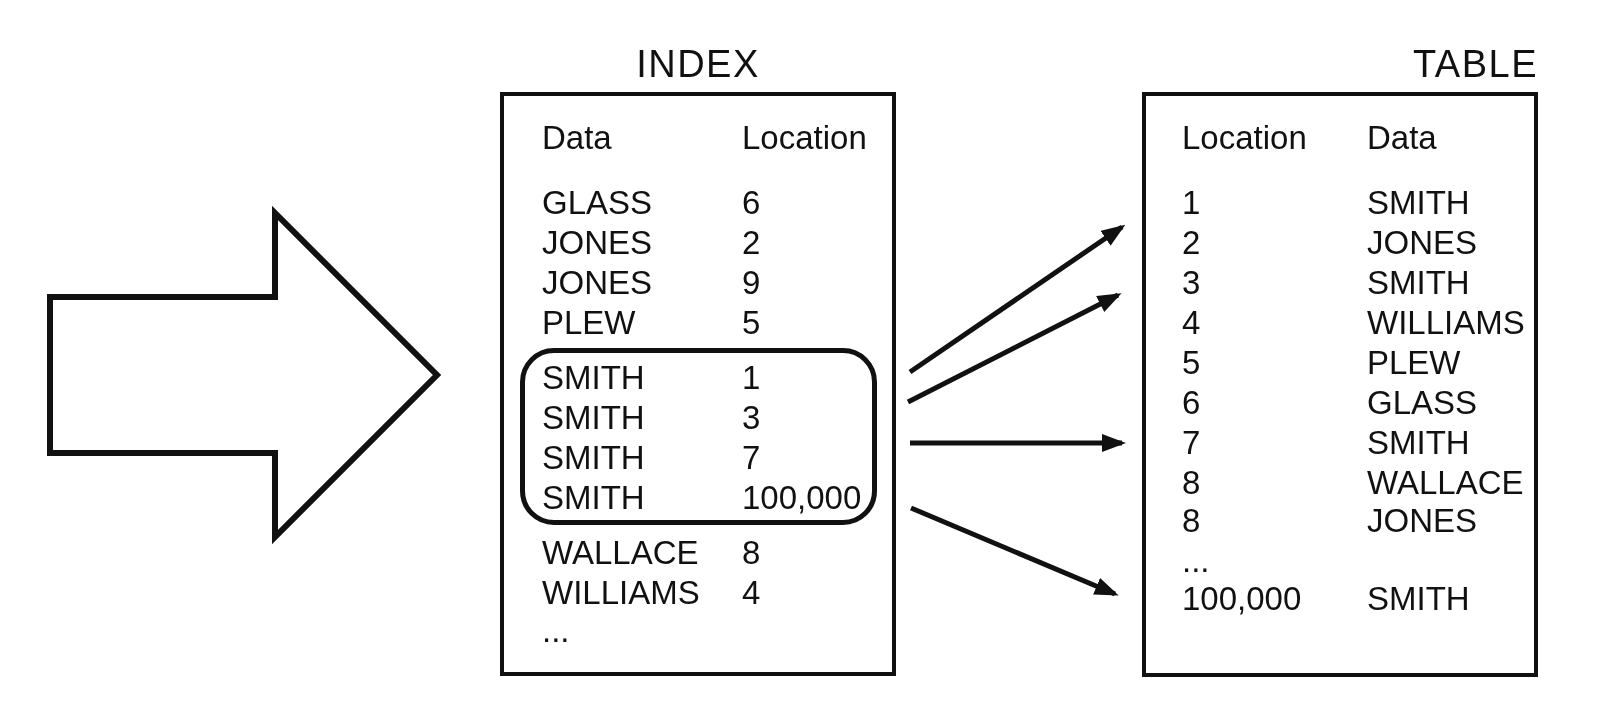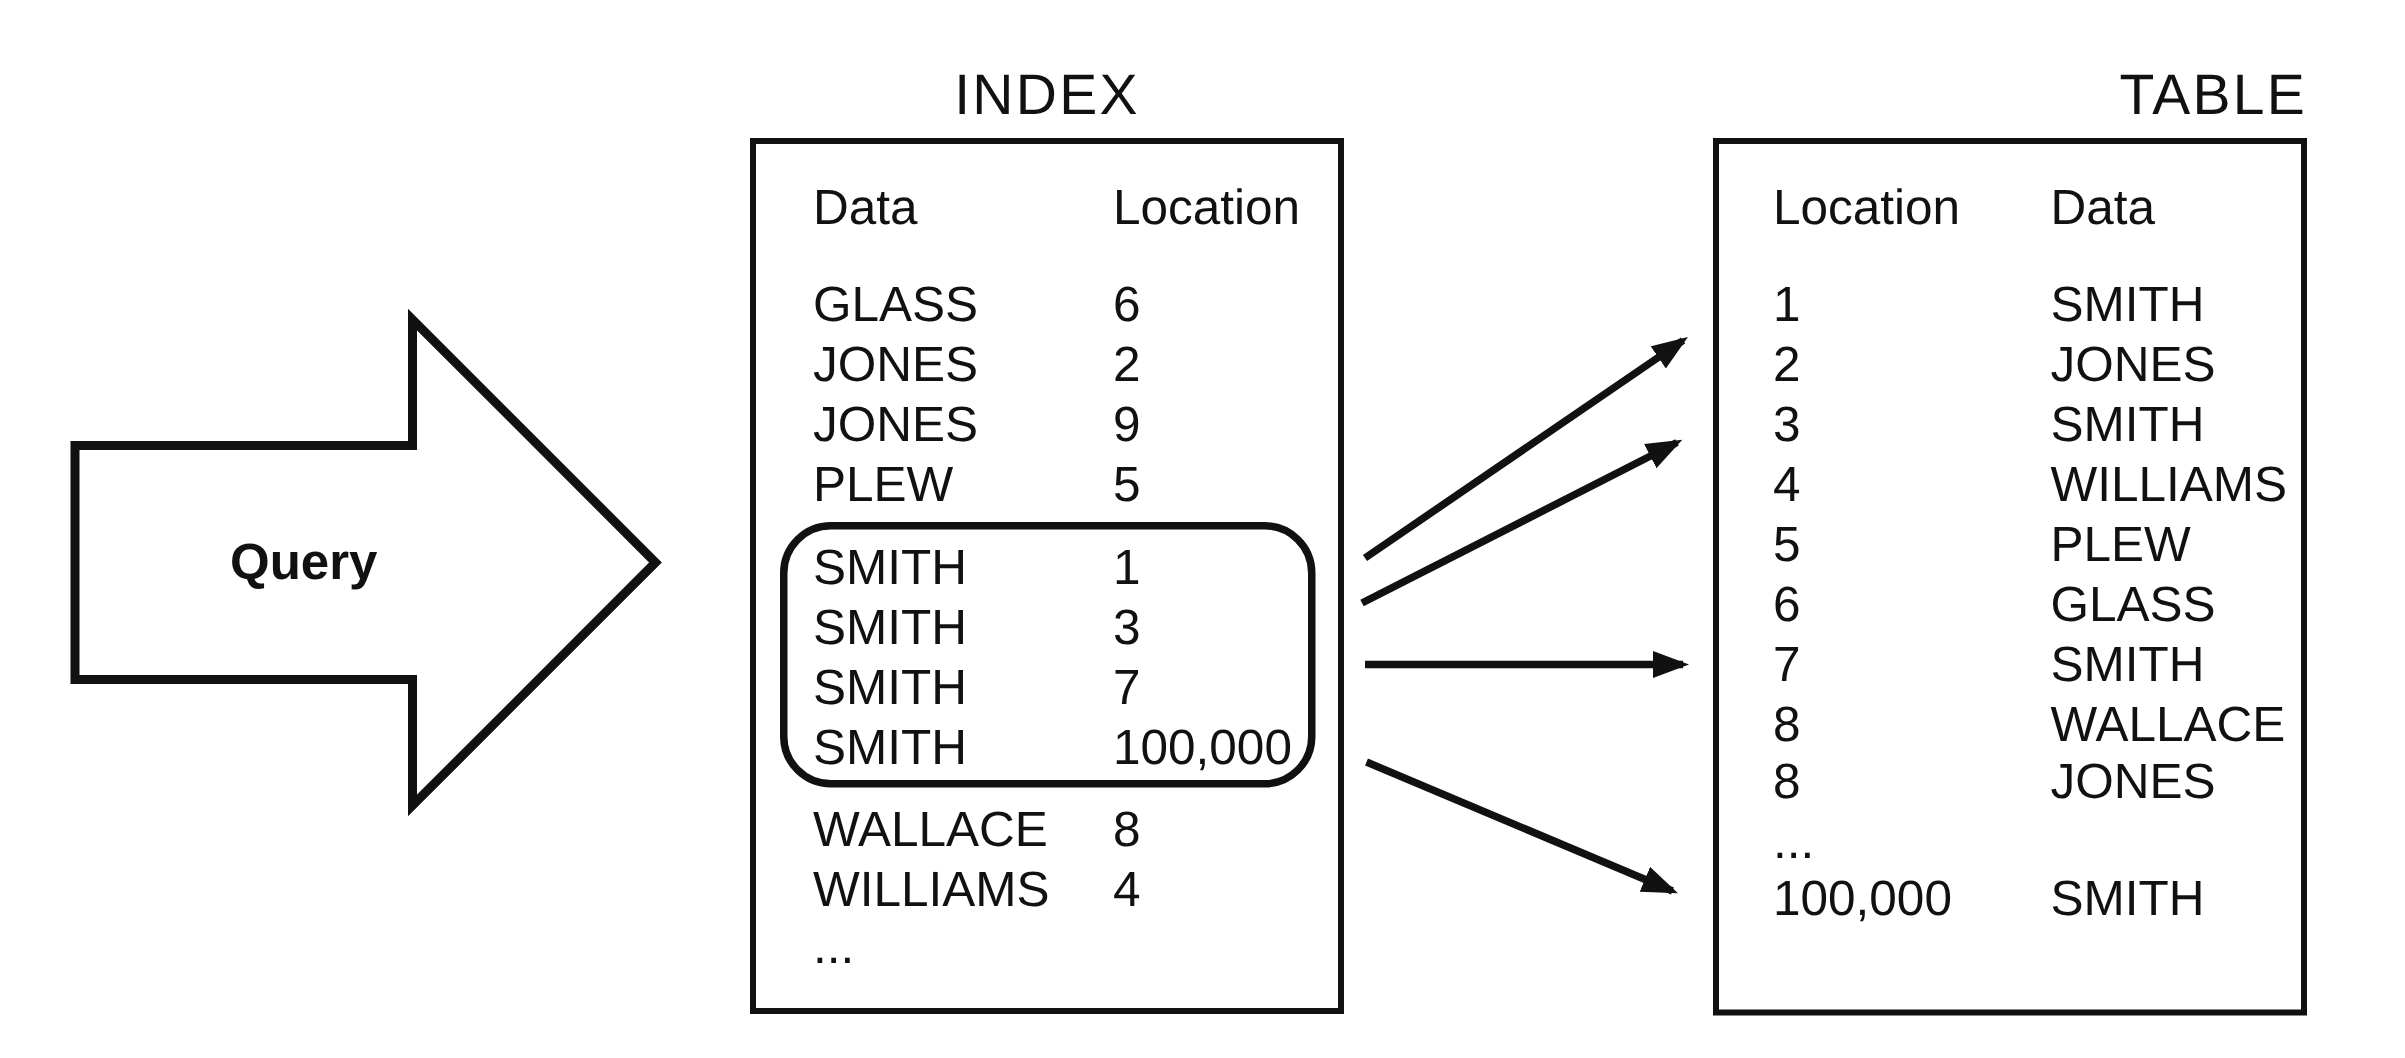--- a/index.html
+++ b/index.html
@@ -79,21 +79,20 @@
     </defs>
     <polygon points="50,297 275,297 275,213 437,375 275,537 275,453 50,453" fill="#ffffff" stroke="#111111" stroke-width="6" stroke-miterlimit="10"></polygon>
     <g stroke="#111111" stroke-width="5">
       <line x1="910" y1="372" x2="1122" y2="227" marker-end="url(#ah)"></line>
       <line x1="908" y1="402" x2="1118" y2="295" marker-end="url(#ah)"></line>
       <line x1="910" y1="443" x2="1122" y2="443" marker-end="url(#ah)"></line>
       <line x1="911" y1="508" x2="1115" y2="594" marker-end="url(#ah)"></line>
     </g>
   </svg>
 
-  <div class="query-label">Query</div>
 
   <div class="title index-title">INDEX</div>
   <div class="box index-box"></div>
   <div class="highlight-ring"></div>
   <div class="layer" id="index-rows">
     <div class="row" style="top:118px">
       <span class="cell" style="left:542px">Data</span>
       <span class="cell" style="left:742px">Location</span>
     </div>
   <div class="row" style="top: 183px;">

